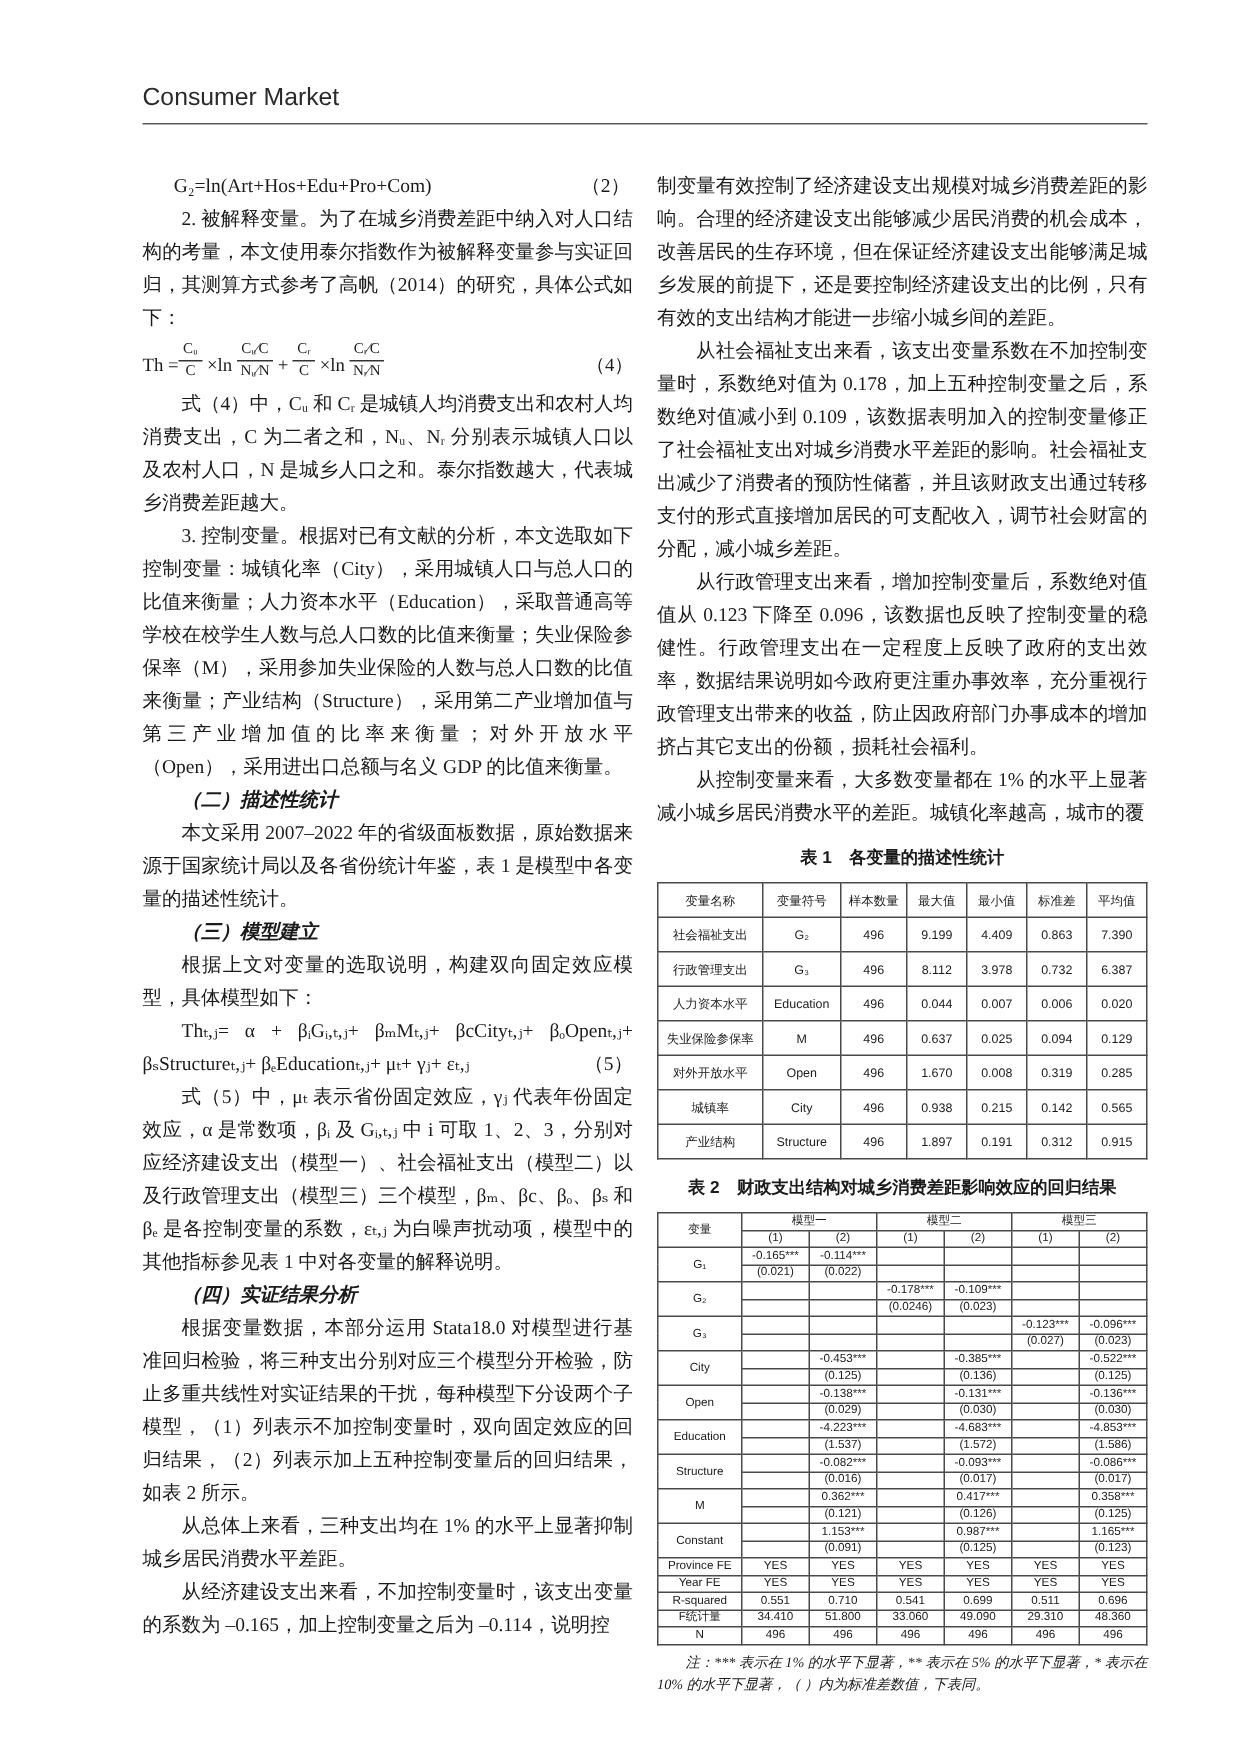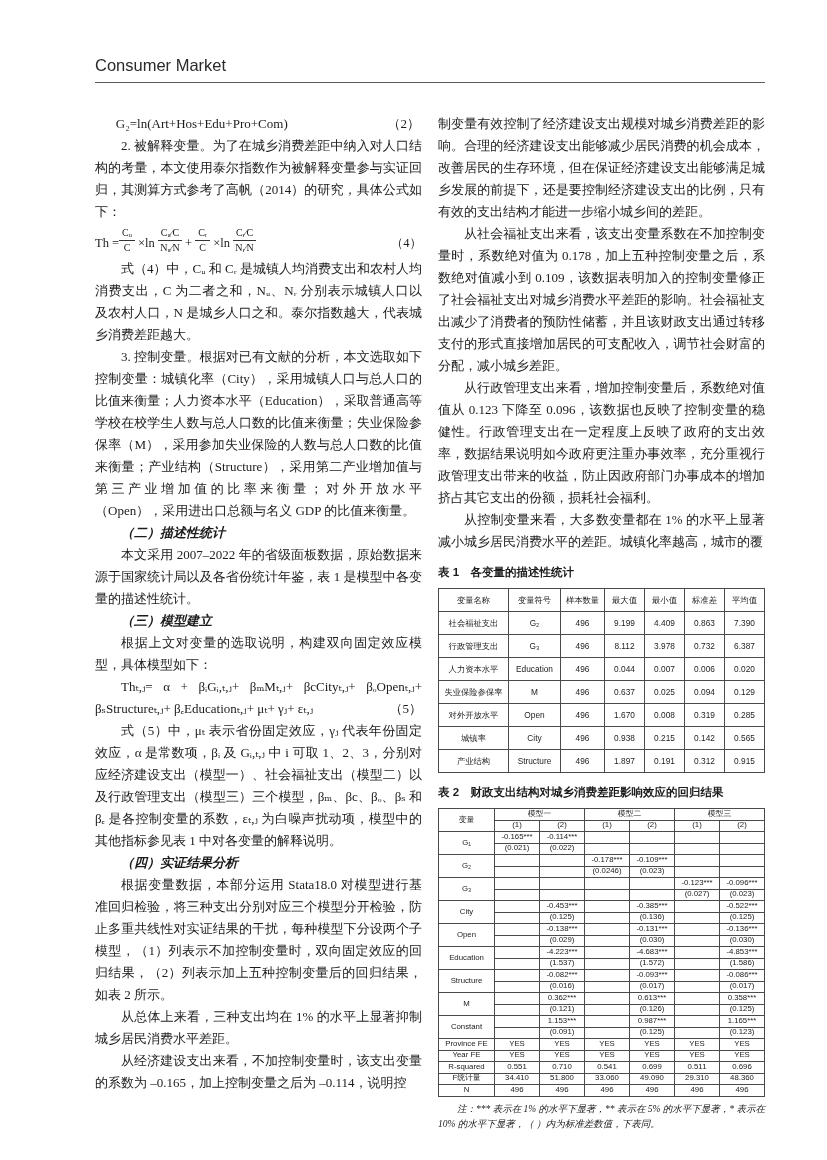--- a/index.html
+++ b/index.html
@@ -25,21 +25,21 @@
   .formula4 .op{padding:0 3px;}
   .fraction{display:inline-block;text-align:center;font-size:10px;line-height:12px;vertical-align:middle;}
   .fraction .num{display:block;border-bottom:1px solid #333;padding:0 3px 1px;}
   .fraction .den{display:block;padding-top:1px;}
   .formula4 .fnum{margin-left:auto;}
   .formula5{position:relative;text-indent:2em;}
   .formula5 .fnum{position:absolute;right:0;bottom:0;text-indent:0;}
   
   .table-block{margin-top:8px;}
   .table-title{
-    font-weight:bold;font-size:11.5px;
+    text-align:center;font-weight:bold;font-size:11.5px;
     font-family:"Liberation Sans","DejaVu Sans",sans-serif;margin:6px 0 5px;
   }
   table{border-collapse:collapse;width:100%;font-family:"Liberation Sans","DejaVu Sans",sans-serif;table-layout:fixed;}
   th,td{border:0.5px solid #4a4a4a;text-align:center;font-weight:normal;overflow:hidden;white-space:nowrap;}
   #table1 th,#table1 td{font-size:8.3px;height:13.5px;padding:0 2px;}
   #table1 col.c-name{width:70px;} #table1 col.c-sym{width:52px;} #table1 col.c-n{width:44px;}
   #table2 th,#table2 td{font-size:7.8px;height:10.5px;padding:0 1px;line-height:1.15;}
   #table2 col.c-var{width:56px;}
   .table-note{
     font-size:9.5px;font-style:italic;line-height:15px;margin-top:5px;
@@ -358,21 +358,21 @@
                 <td></td>
                 <td>(0.017)</td>
                 <td></td>
                 <td>(0.017)</td>
               </tr>
               <tr>
                 <th rowspan="2">M</th>
                 <td></td>
                 <td>0.362***</td>
                 <td></td>
-                <td>0.613***</td>
+                <td>0.417***</td>
                 <td></td>
                 <td>0.358***</td>
               </tr>
               <tr>
                 <td></td>
                 <td>(0.121)</td>
                 <td></td>
                 <td>(0.126)</td>
                 <td></td>
                 <td>(0.125)</td>

